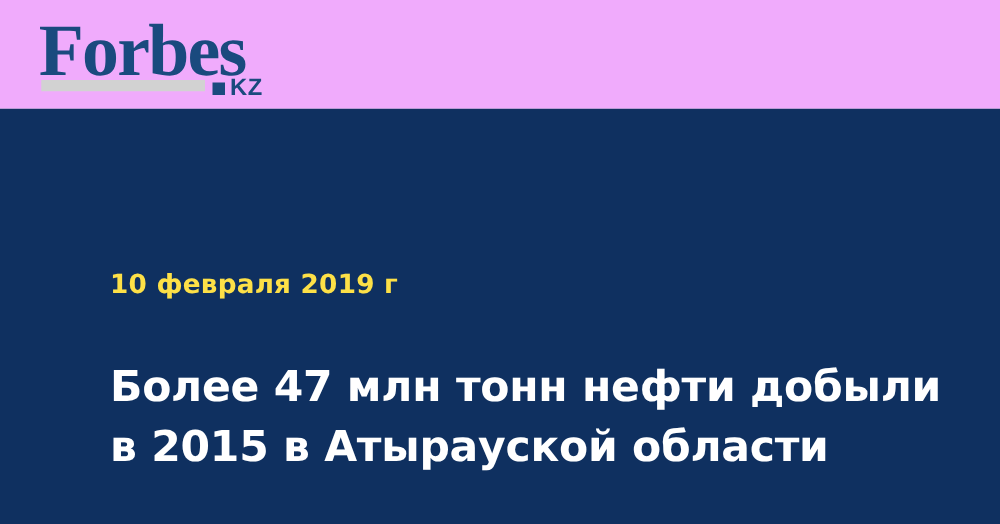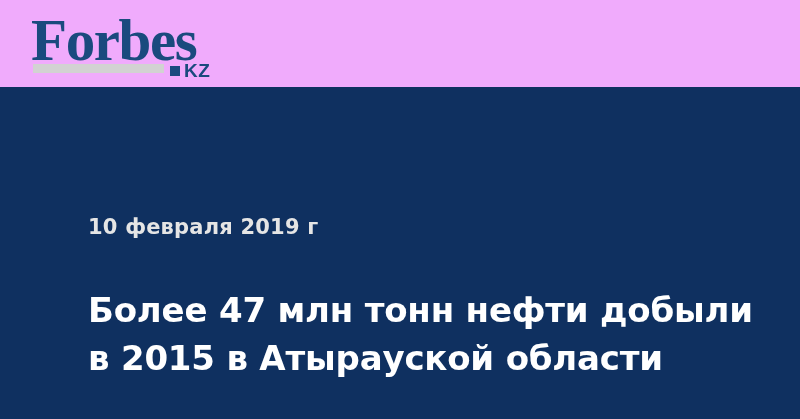--- a/index.html
+++ b/index.html
@@ -96,21 +96,21 @@
 
   .article-date {
     position: absolute;
     left: 88px;
     top: 127px;
     font-family: "DejaVu Sans", "Liberation Sans", sans-serif;
     font-weight: 700;
     font-size: 21px;
     line-height: 26px;
     letter-spacing: 0.2px;
-    color: #e5e5e5;
+    color: #fde047;
     white-space: nowrap;
   }
 
   .article-title {
     position: absolute;
     left: 88px;
     top: 176px;
     width: 640px;
     font-family: "DejaVu Sans", "Liberation Sans", sans-serif;
     font-weight: 700;

